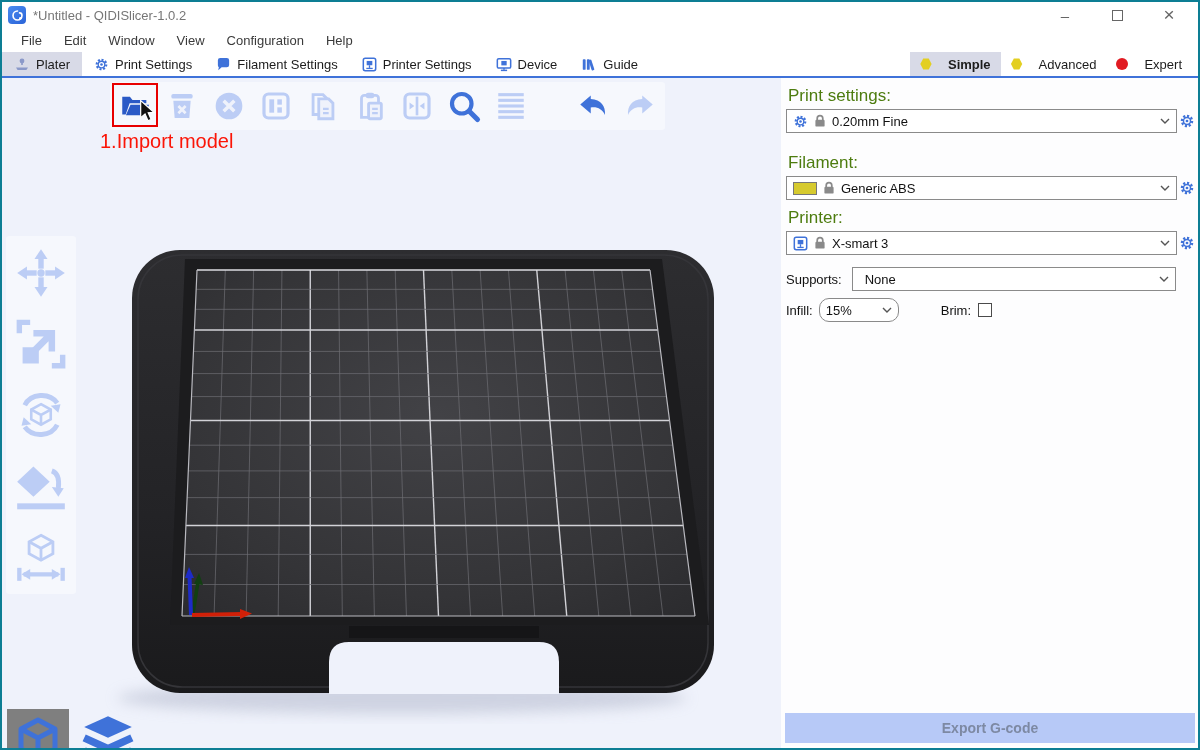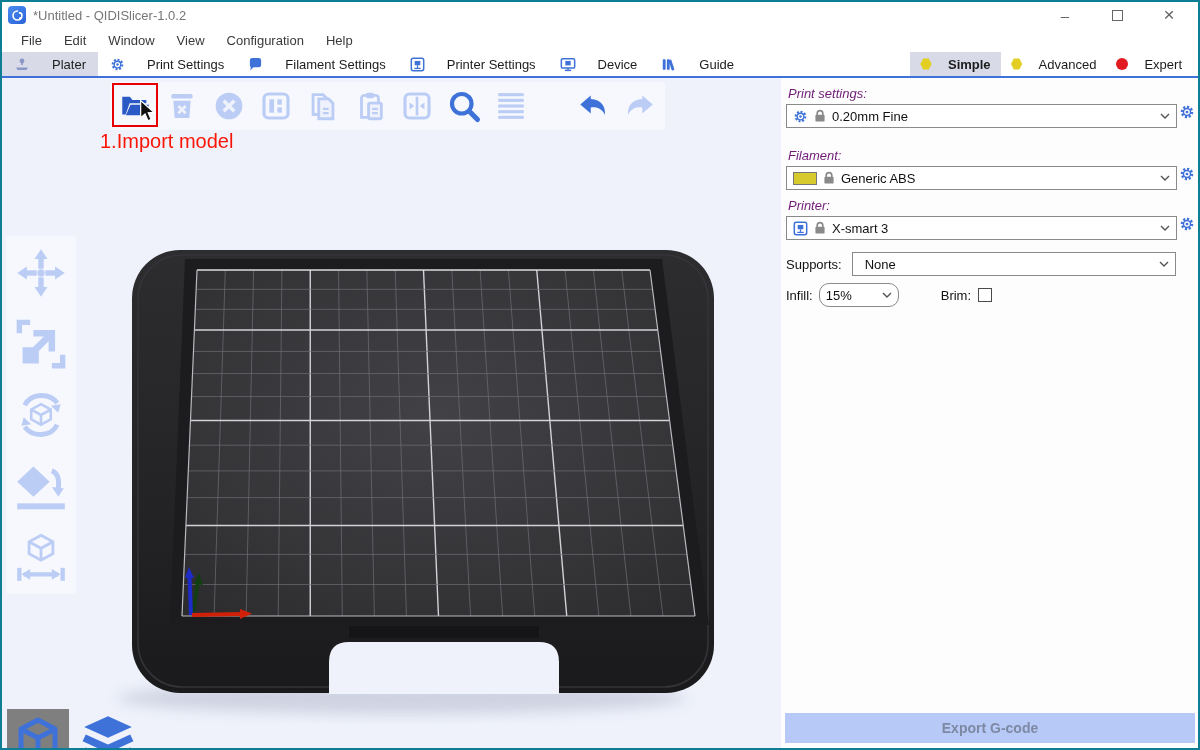--- a/index.html
+++ b/index.html
@@ -16,21 +16,21 @@
   .app-title { font-size:13px; color:#767676; }
   .win-controls { margin-left:auto; display:flex; align-items:center; gap:26px; padding-right:10px; }
   .win-btn { width:26px; height:20px; display:flex; align-items:center; justify-content:center;
              color:#666; font-size:15px; cursor:default; }
   .max-glyph { width:11px; height:11px; border:1.4px solid #666; }
   
   .menubar { height:24px; display:flex; align-items:center; background:#fff; padding-left:8px; }
   .menu-item { font-size:13px; color:#3a3a3a; padding:0 11px; height:100%; display:flex; align-items:center; }
   
   .tabbar { height:26px; display:flex; align-items:stretch; background:#fff; border-bottom:2px solid #3f72d9; }
-  .tab { display:flex; align-items:center; gap:22px; padding:0 12px; font-size:13px; color:#1c1c1c; }
+  .tab { display:flex; align-items:center; gap:6px; padding:0 12px; font-size:13px; color:#1c1c1c; }
   .tab.selected { background:#d8dae7; }
   .mode-group { margin-left:auto; display:flex; align-items:stretch; padding-right:6px; }
   .mode { display:flex; align-items:center; gap:16px; padding:0 10px; font-size:13px; color:#1c1c1c; }
   .mode.selected { background:#d8dae7; font-weight:bold; }
   .hex { width:12px; height:12px; background:#e3cf21;
          clip-path:polygon(27% 4%,73% 4%,97% 50%,73% 96%,27% 96%,3% 50%); }
   .dot-red { width:12px; height:12px; border-radius:50%; background:#e11b22; }
   
   .main { display:flex; height:668px; }
   .viewport { width:779px; height:698px; position:relative; background:#eff2fb; overflow:hidden; }
@@ -45,22 +45,22 @@
   .annotation { position:absolute; left:98px; top:52px; font-size:20px; color:#fb1507; }
   
   .left-toolbar { position:absolute; left:4px; top:158px; width:70px; display:flex; flex-direction:column;
                   align-items:center; gap:13px; background:rgba(252,253,255,.55); border-radius:3px; padding:8px 0; }
   .side-btn { width:58px; height:58px; display:flex; align-items:center; justify-content:center; }
   
   .view-btns { position:absolute; left:5px; bottom:5px; display:flex; gap:8px; }
   .view-btn { width:62px; height:62px; display:flex; align-items:center; justify-content:center; }
   .view-btn.active { background:#7f7f7f; }
   
-  .fld-label { font-size:13px; color:#701a75; margin:4px 0 3px 2px;font-style:italic; }
-  .combo-row { display:flex; align-items:flex-start; gap:1px; }
+  .fld-label { font-size:17px; color:#4d7c0f; margin:4px 0 3px 2px; }
+  .combo-row { display:flex; align-items:center; gap:1px; }
   .combo { flex:1; height:24px; border:1px solid #8a8a8a; background:#fff; display:flex; align-items:center;
            gap:6px; padding:0 6px; font-size:13px; color:#111; }
   .combo .val { flex:1; }
   .swatch { width:24px; height:13px; background:#d6ca2e; border:1px solid #777; }
   .gear-out { color:#3f72d9; display:flex; width:18px; justify-content:center; }
   .inline-row { display:flex; align-items:center; margin-top:12px; font-size:13px; color:#111; }
   .combo.small { flex:none;border-radius:10px; }
   .checkbox { width:14px; height:14px; border:1px solid #4a4a4a; background:#fff; margin-left:7px; }
   .export-btn { position:absolute; left:4px; right:3px; bottom:3px; height:30px; background:#b7c9f7;
                 color:#7d89a3; font-weight:bold; font-size:14px; display:flex; align-items:center; justify-content:center; }

